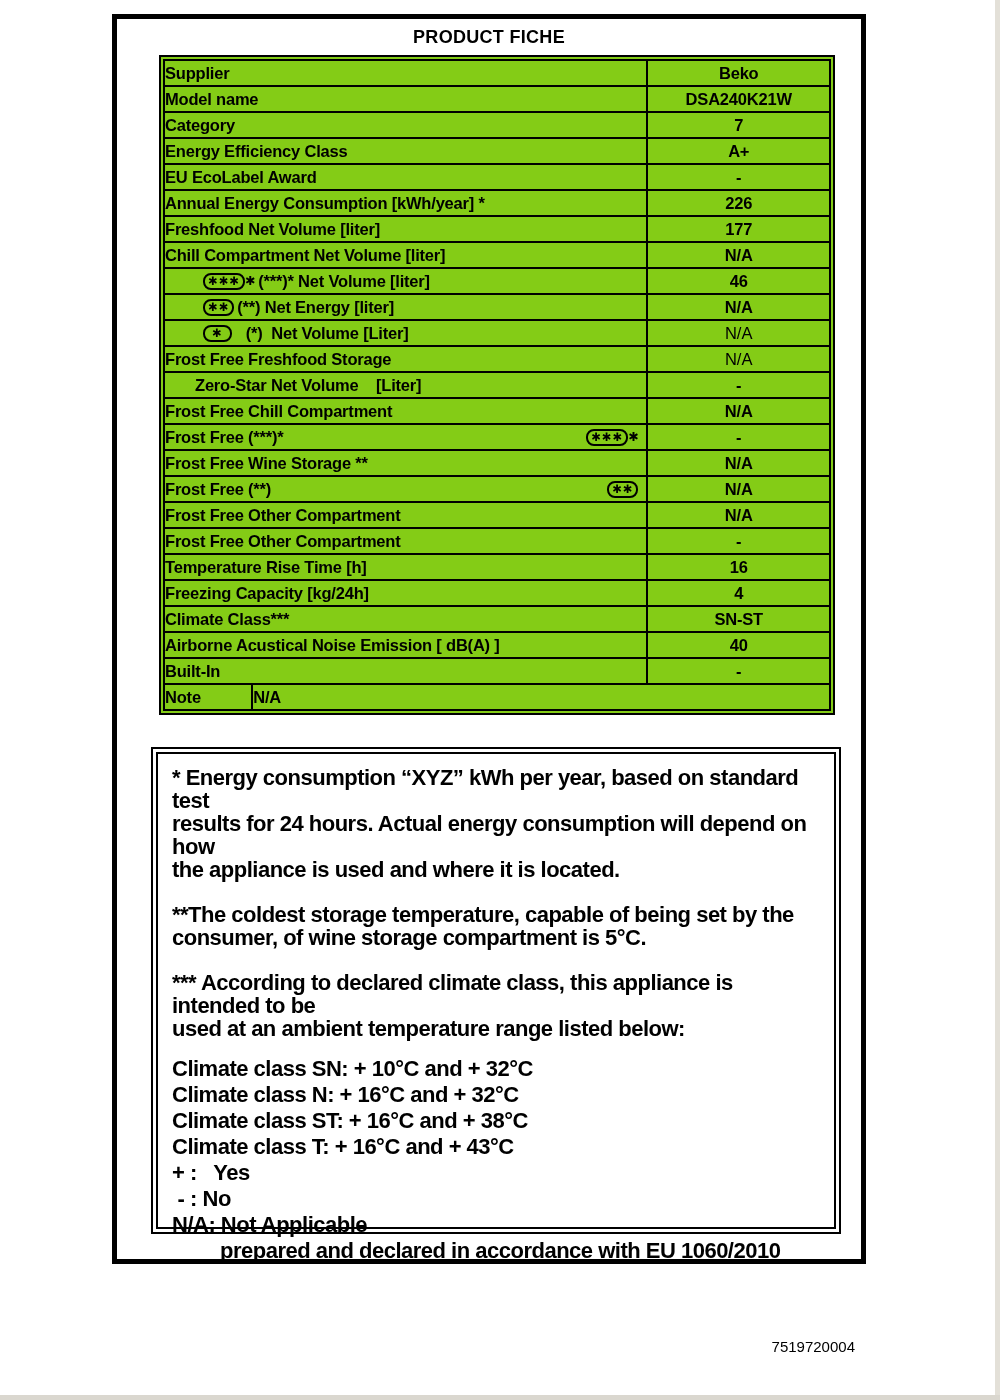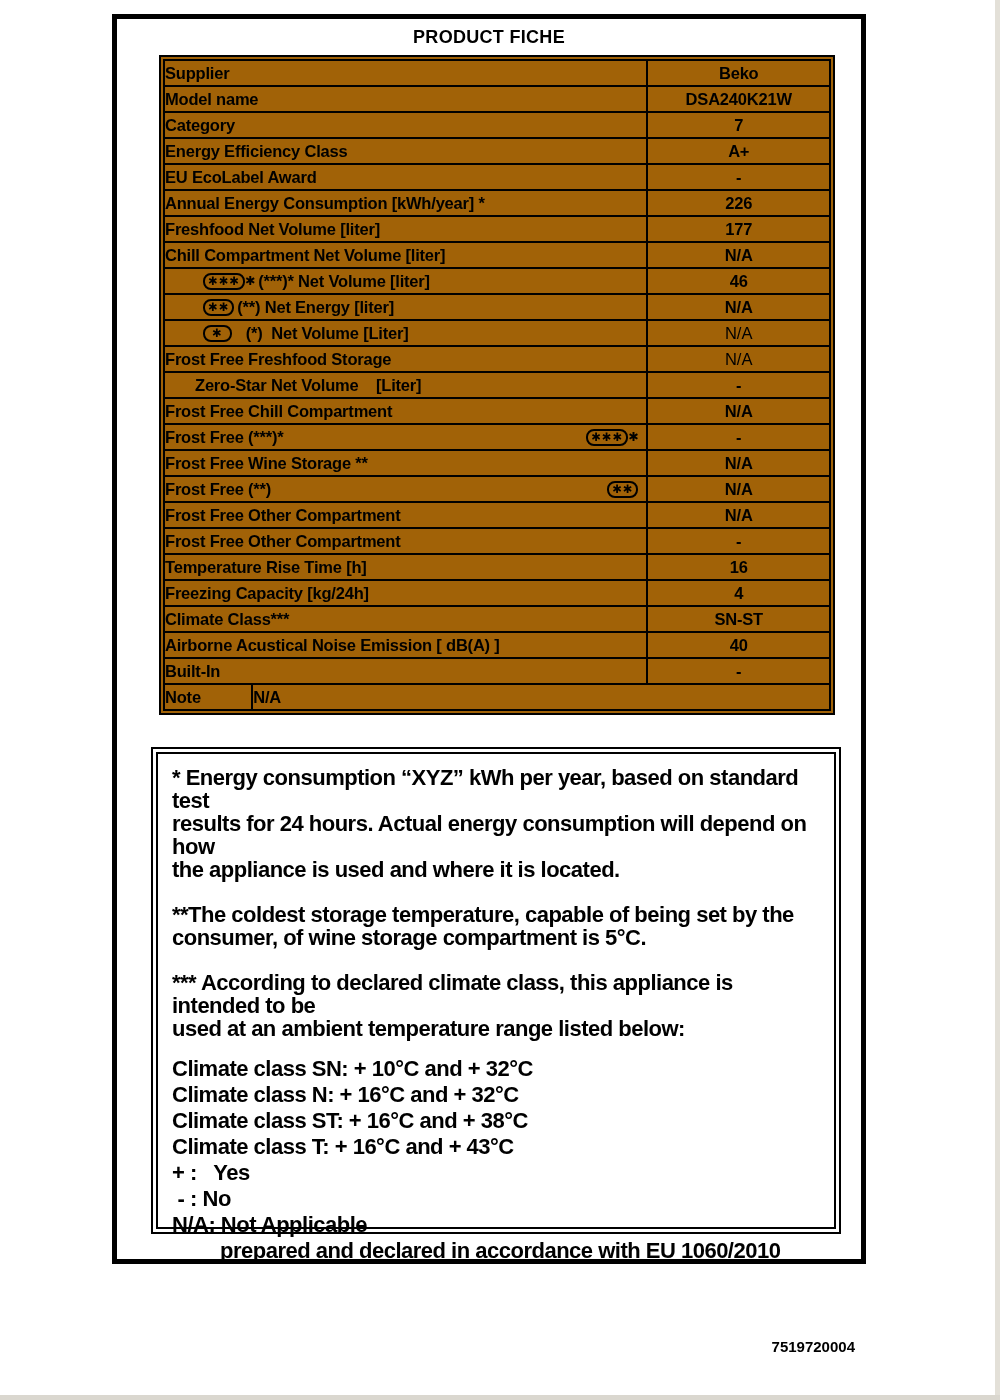--- a/index.html
+++ b/index.html
@@ -16,21 +16,21 @@
     position:absolute; left:112px; top:14px; width:754px; height:1250px;
     border:5px solid #000; box-sizing:border-box; background:#fff;
   }
   .doc-title {
     margin-top:8px; text-align:center; font-size:18px; font-weight:700; letter-spacing:0.3px;
   }
 
   
   .spec-outer {
     position:absolute; left:42px; top:36px; width:676px;
-    border:2px solid #000; padding:2px; box-sizing:border-box; background:#a16207;
+    border:2px solid #000; padding:2px; box-sizing:border-box; background:#84cc16;
   }
   table.spec-table { border-collapse:collapse; width:100%; table-layout:fixed; }
   table.spec-table td {
     border:2px solid #000; height:24px; padding:0; vertical-align:middle;
     font-size:16.5px; font-weight:700; letter-spacing:-0.2px; overflow:hidden;
   }
   td.lbl-cell { padding-left:7px; }
   td.lbl-cell .cellflex { display:flex; align-items:center; width:100%; }
   td.lbl-cell.ind1 { padding-left:38px; }
   td.lbl-cell.ind2 { padding-left:30px; }
@@ -59,21 +59,21 @@
   .foot-inner {
     border:2px solid #000; height:100%; box-sizing:border-box; padding:12px 14px;
     font-size:22px; font-weight:700; letter-spacing:-0.5px; line-height:23px;
   }
   .foot-para { white-space:pre-wrap; margin:0 0 22px 0; }
   .climate-list { margin:2px 0 0 0; }
   .climate-line, .legend-line { white-space:pre; line-height:26px; }
   .compliance-line { white-space:pre; line-height:26px; padding-left:48px; }
 
   .doc-number {
-    position:absolute; top:1338px; right:145px; font-size:15px; font-weight:700; letter-spacing:0;
+    position:absolute; top:1338px; right:145px; font-size:15px; font-weight:400; letter-spacing:0;
   }
 </style>
 </head>
 <body>
 
 <div class="page">
   <div class="edge-right"></div>
   <div class="edge-bottom"></div>
 
   <div class="outer-frame">

